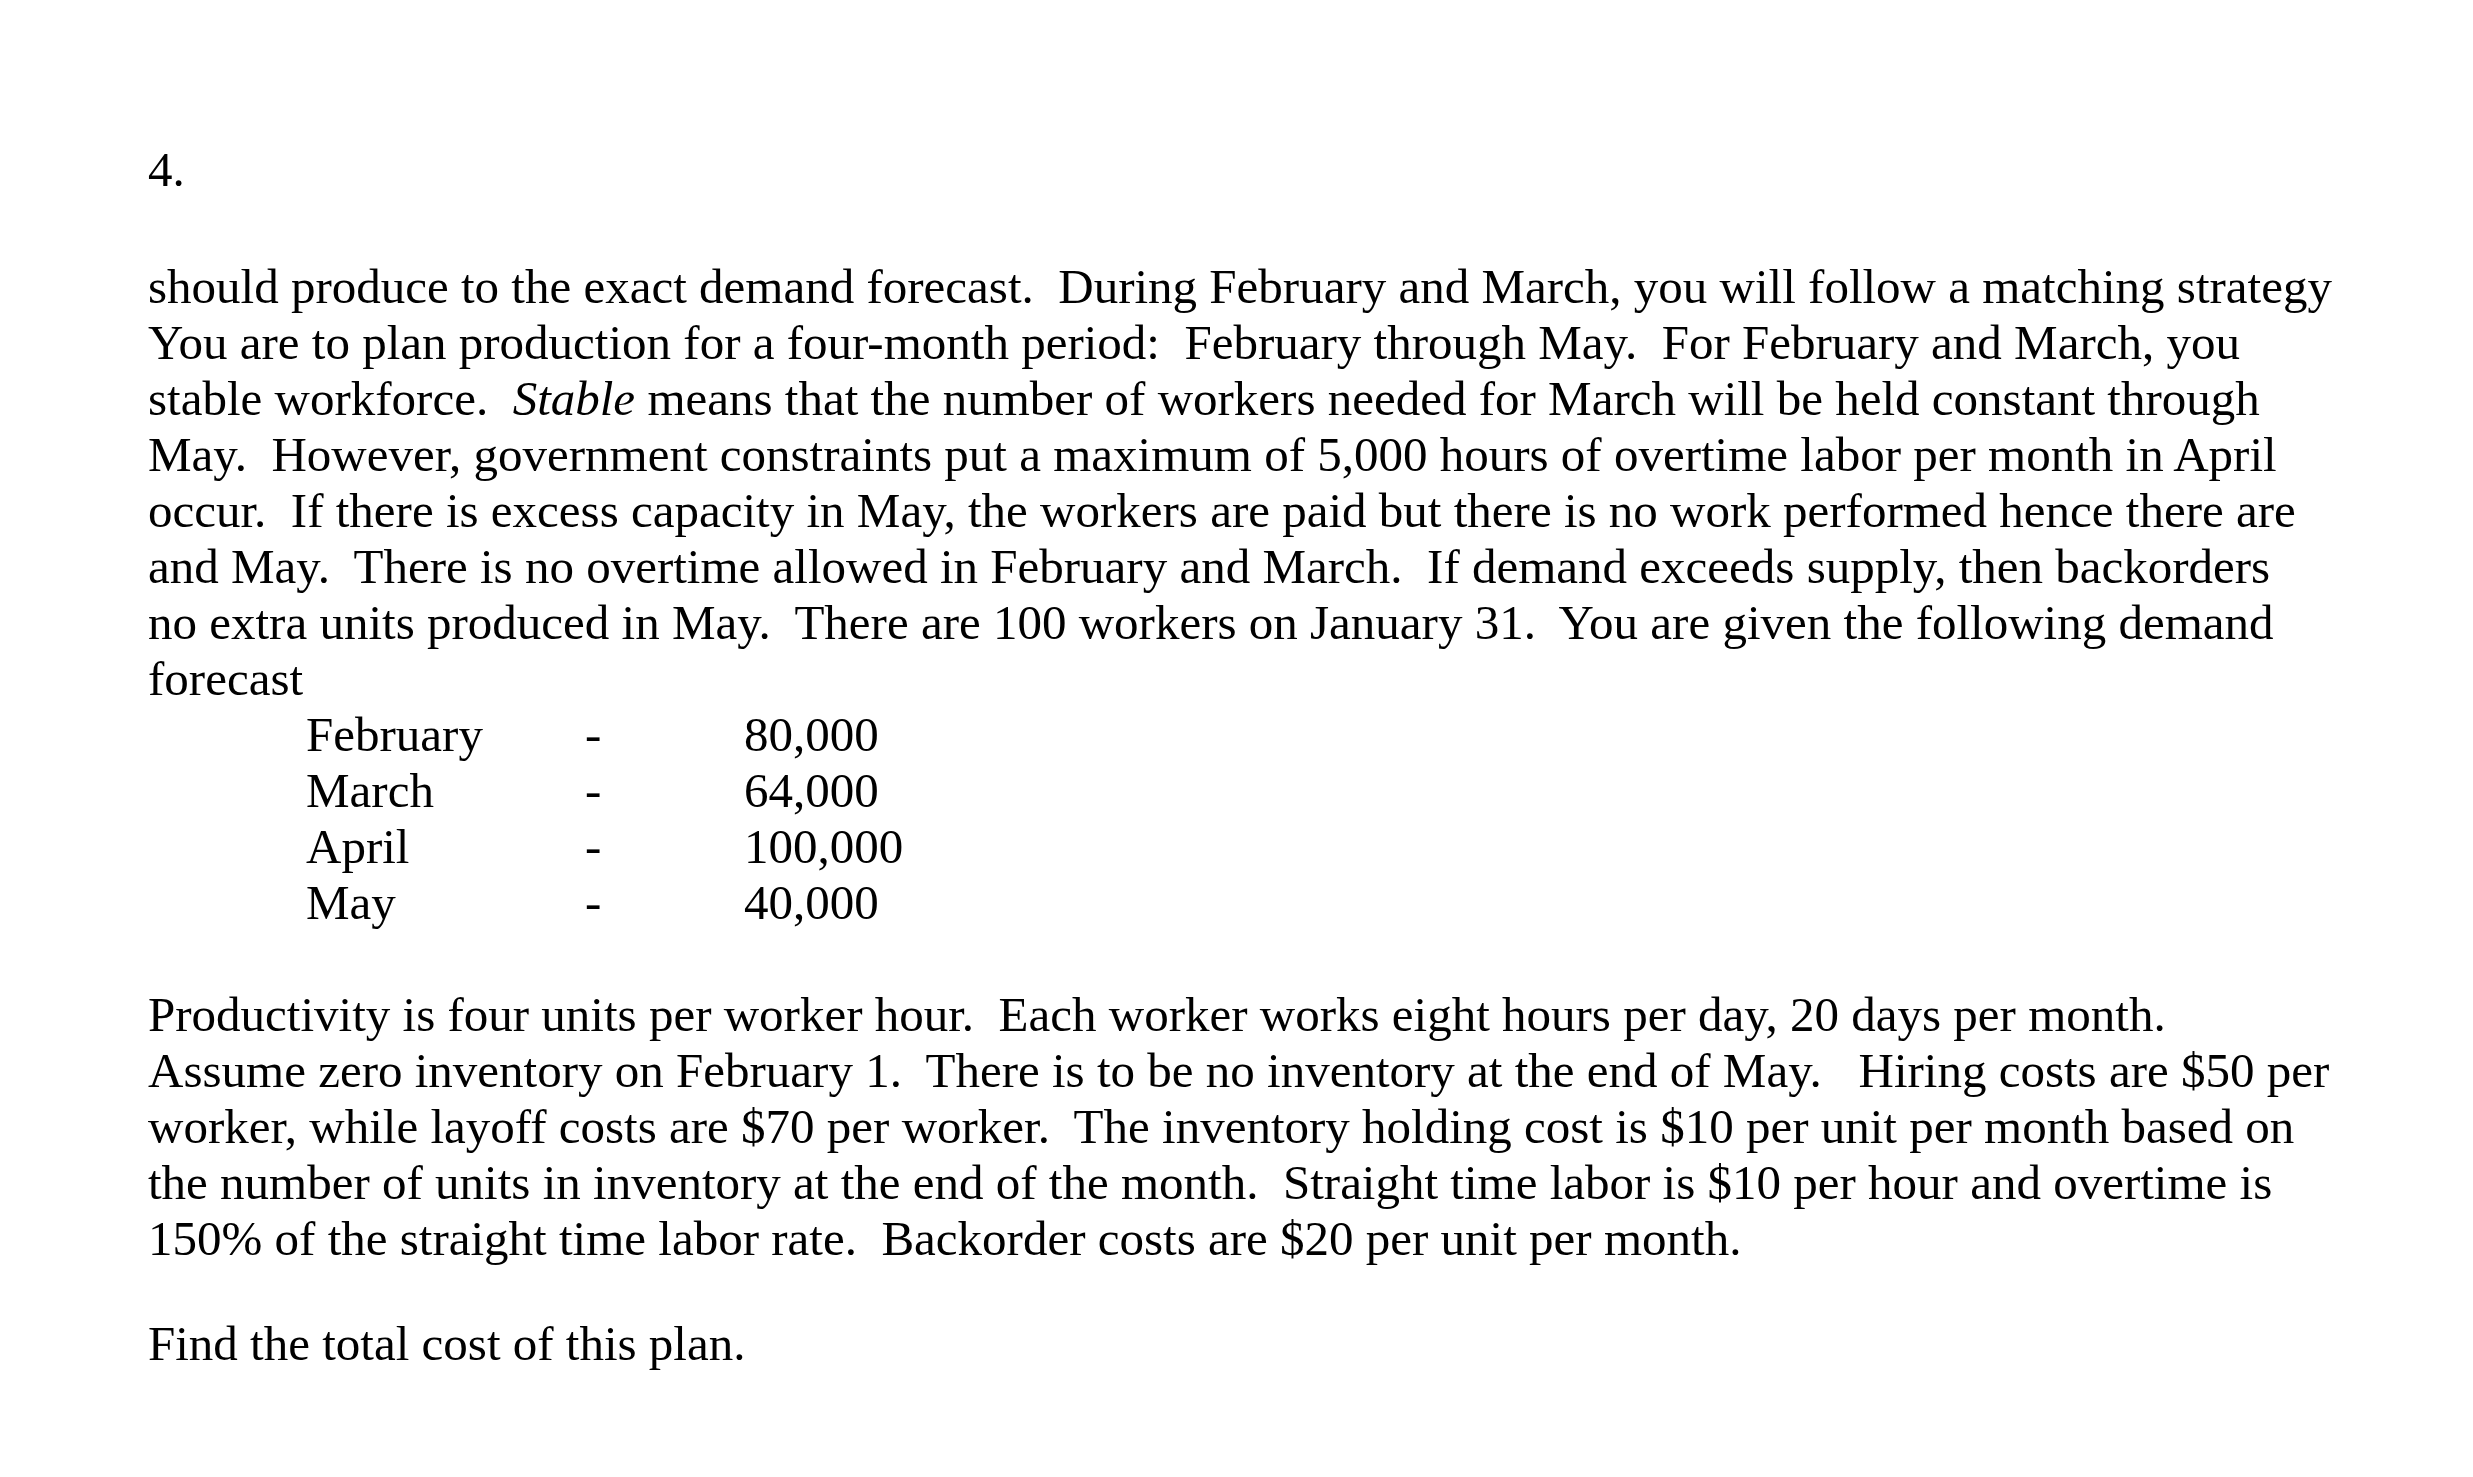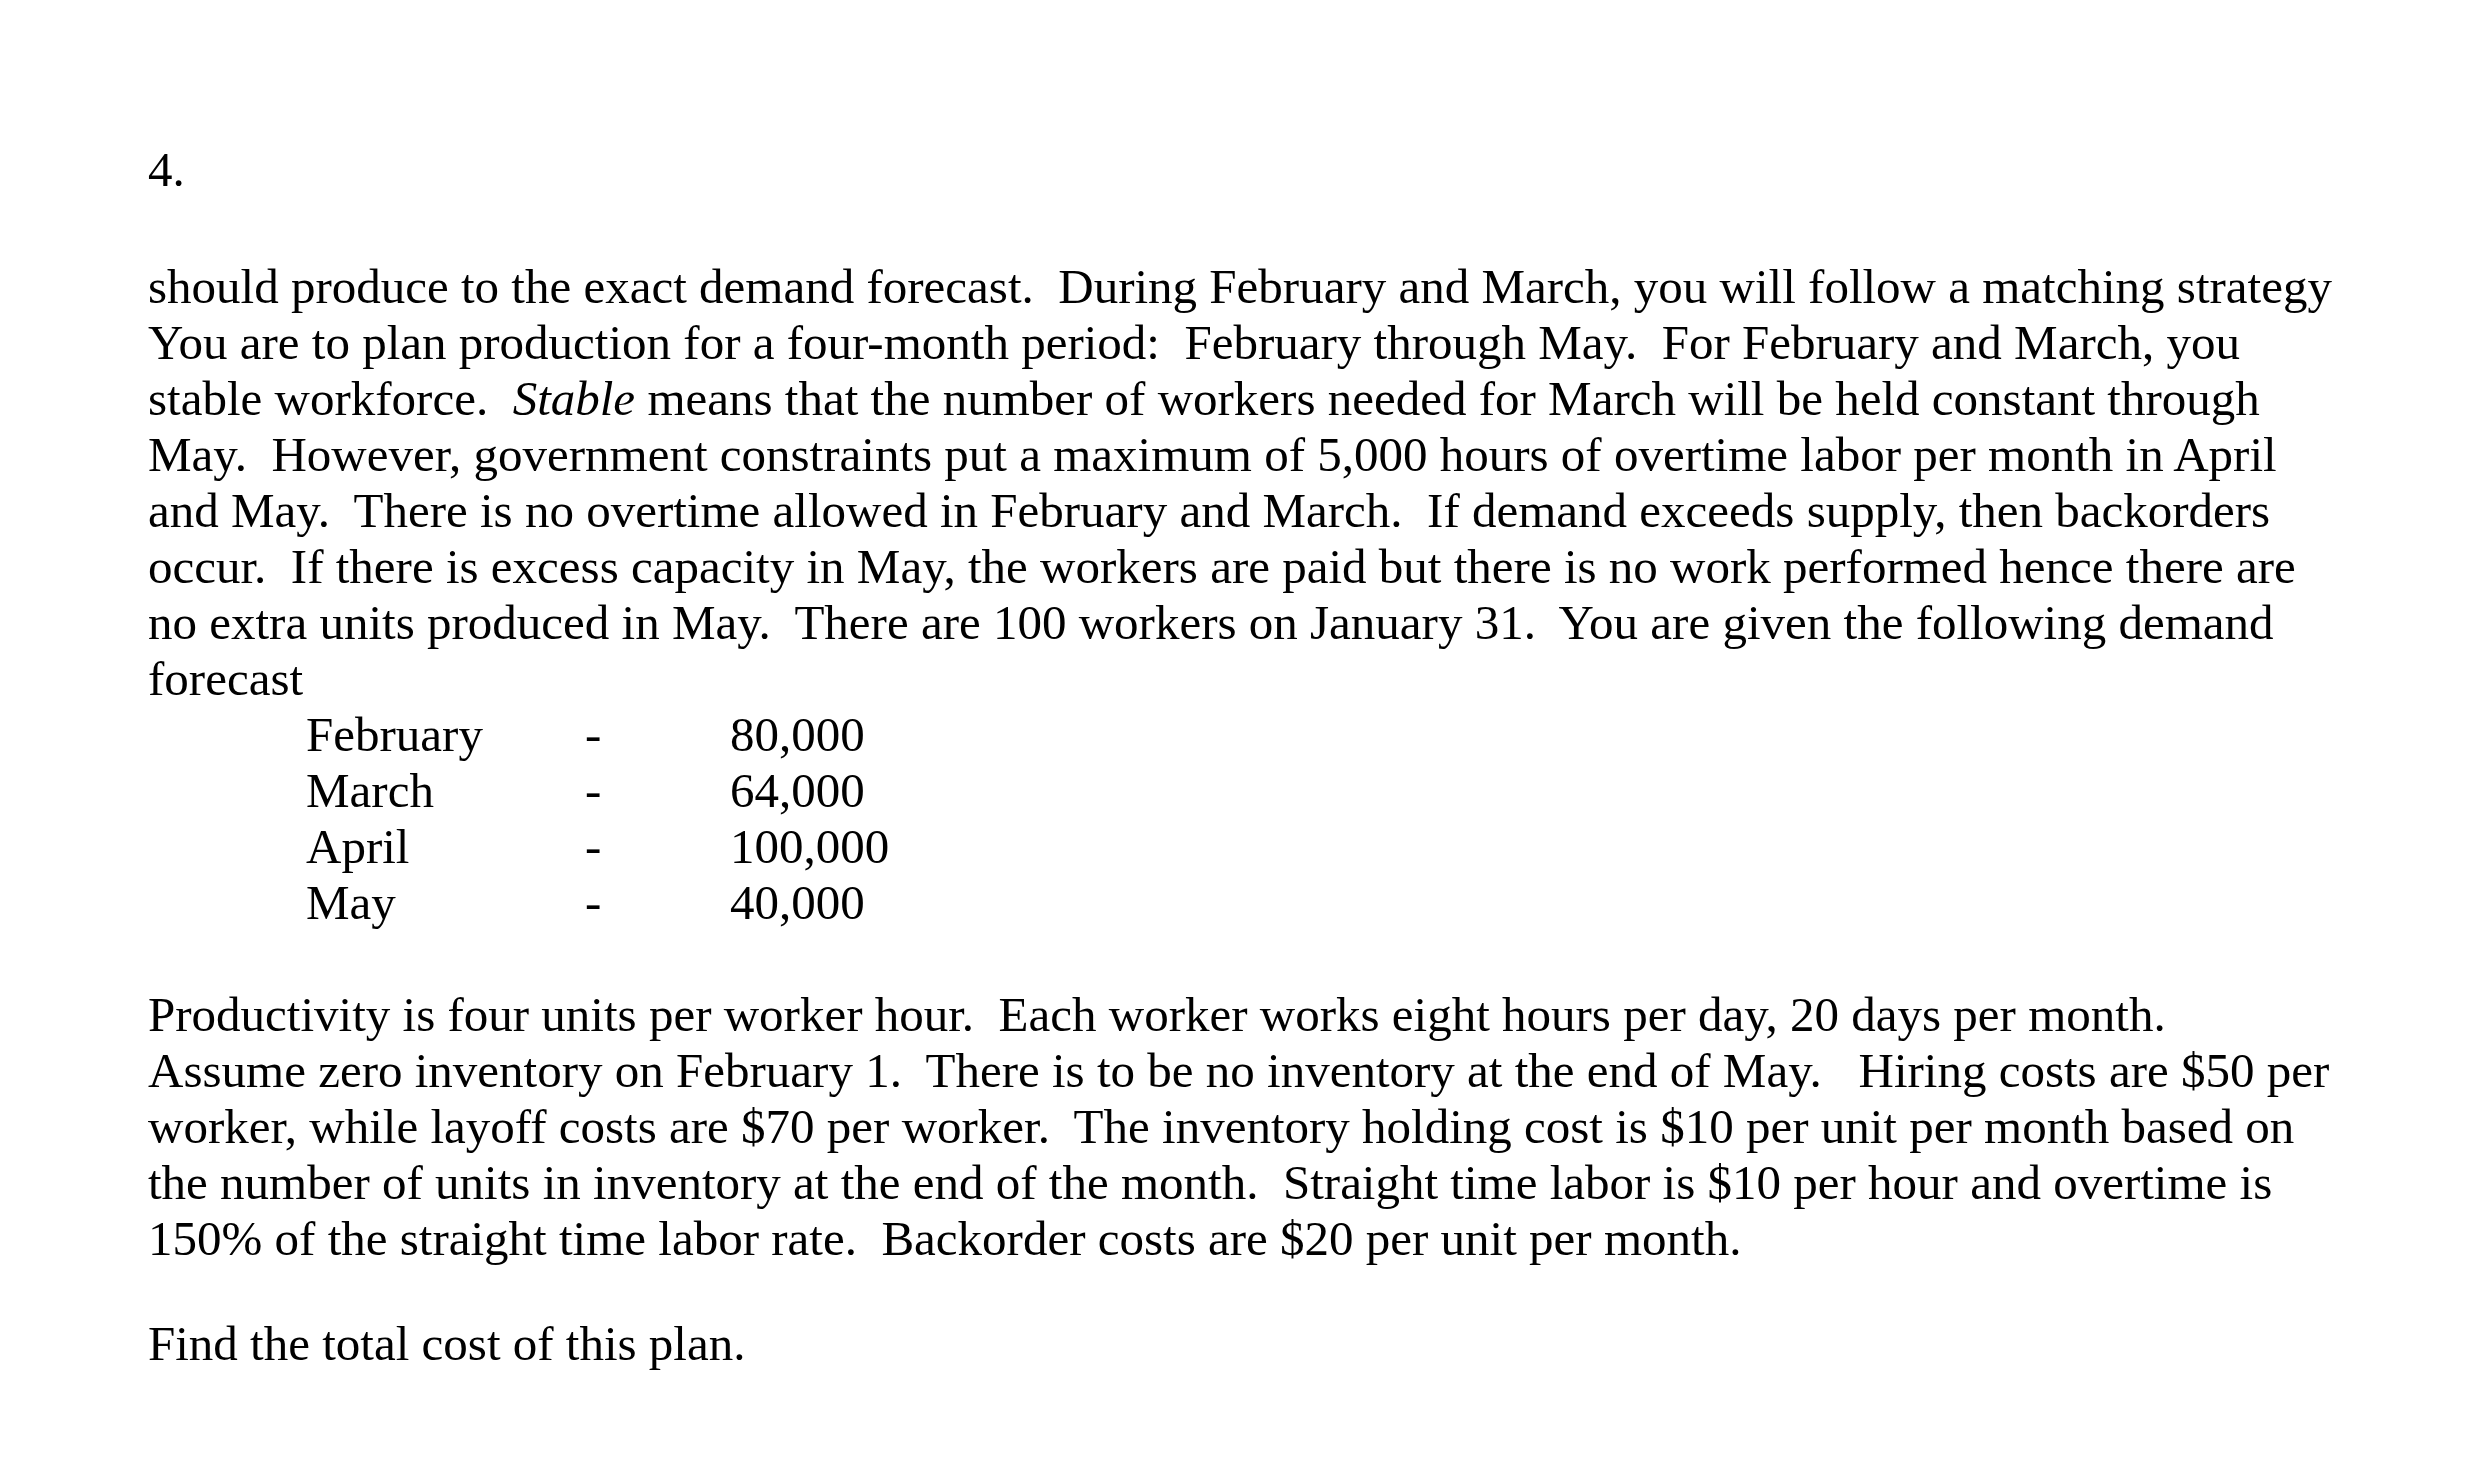--- a/index.html
+++ b/index.html
@@ -34,38 +34,38 @@
     position: relative;
     height: 56px;
   }
   .trow span {
     position: absolute;
     top: 0;
     white-space: pre;
   }
   .trow .t-month { left: 158px; }
   .trow .t-dash  { left: 437px; }
-  .trow .t-value { left: 582px; }
+  .trow .t-value { left: 596px; }
 </style>
 </head>
 <body>
 
 <div class="page">
 
   <div class="line">4.</div>
 
   <div class="gap-after-number"></div>
 
   <div>
     <div class="line">should produce to the exact demand forecast.  During February and March, you will follow a matching strategy</div>
     <div class="line">You are to plan production for a four-month period:  February through May.  For February and March, you</div>
     <div class="line"><span>stable workforce.  </span><span class="italic">Stable</span><span> means that the number of workers needed for March will be held constant through</span></div>
     <div class="line">May.  However, government constraints put a maximum of 5,000 hours of overtime labor per month in April</div>
+    <div class="line">occur.  If there is excess capacity in May, the workers are paid but there is no work performed hence there are</div>
     <div class="line">and May.  There is no overtime allowed in February and March.  If demand exceeds supply, then backorders</div>
-    <div class="line">occur.  If there is excess capacity in May, the workers are paid but there is no work performed hence there are</div>
     <div class="line">no extra units produced in May.  There are 100 workers on January 31.  You are given the following demand</div>
     <div class="line">forecast</div>
   </div>
 
   <div>
     <div class="trow">
       <span class="t-month">February</span>
       <span class="t-dash">-</span>
       <span class="t-value">80,000</span>
     </div>

